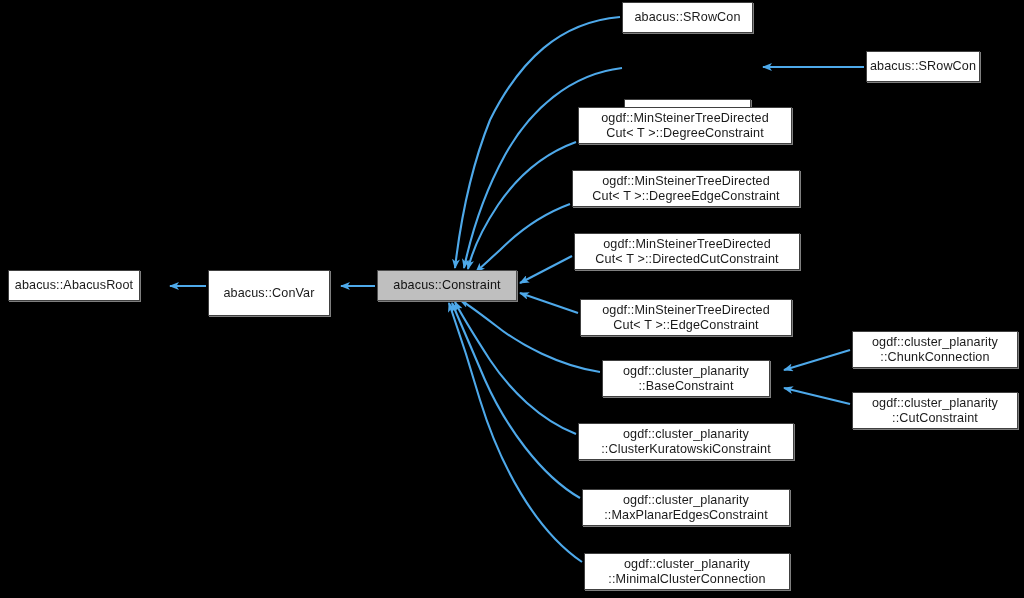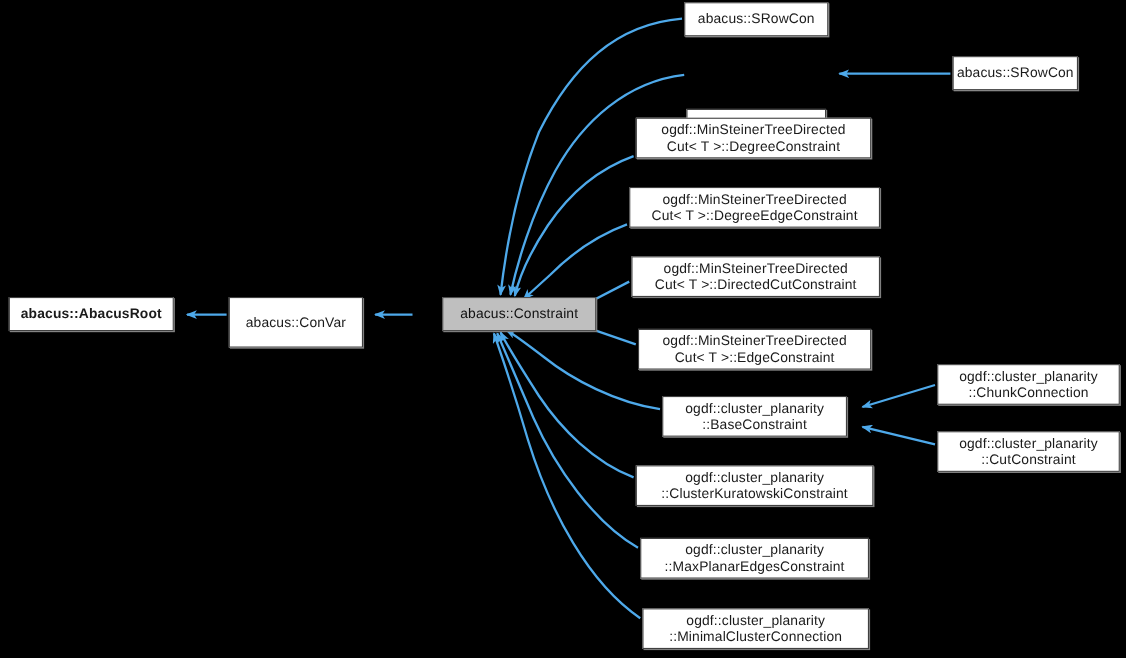--- a/index.html
+++ b/index.html
@@ -74,23 +74,23 @@
         <path d="M 572,256 L 520,283" marker-end="url(#ah)"></path>
         <path d="M 578,313 L 520,293" marker-end="url(#ah)"></path>
         <path d="M 600,372 C 560,366 520,345 495,325 C 478,312 466,303 460,300" marker-end="url(#ah)"></path>
         <path d="M 576,434 C 540,420 510,390 490,360 C 472,332 460,312 455,302" marker-end="url(#ah)"></path>
         <path d="M 580,498 C 540,475 505,425 485,380 C 468,340 456,312 452,303" marker-end="url(#ah)"></path>
         <path d="M 582,562 C 535,530 500,465 480,400 C 464,345 452,312 449,303" marker-end="url(#ah)"></path>
       </g>
   </svg>
 
   <div id="node-layer">
-      <div class="node" style="left: 8px; top: 270px; width: 150px; height: 31px; font-weight: bold;"><span class="lbl">abacus::AbacusRoot</span></div>
+      <div class="node" style="left: 8px; top: 270px; width: 132px; height: 31px;"><span class="lbl">abacus::AbacusRoot</span></div>
       <div class="node" style="left: 208px; top: 270px; width: 122px; height: 46px;"><span class="lbl">abacus::ConVar</span></div>
-      <div class="node root" style="left: 377px; top: 270px; width: 140px; height: 31px; margin-left: 25px;"><span class="lbl">abacus::Constraint</span></div>
+      <div class="node root" style="left: 377px; top: 270px; width: 140px; height: 31px;"><span class="lbl">abacus::Constraint</span></div>
       <div class="node" style="left: 622px; top: 2px; width: 131px; height: 31px;"><span class="lbl">abacus::SRowCon</span></div>
       <div class="node" style="left: 624px; top: 51px; width: 127px; height: 31px; margin-top: 48px;"><span class="lbl">abacus::RowCon</span></div>
       <div class="node" style="left: 866px; top: 51px; width: 114px; height: 31px;"><span class="lbl">abacus::SRowCon</span></div>
       <div class="node" style="left: 578px; top: 107px; width: 214px; height: 37px;"><span class="lbl">ogdf::MinSteinerTreeDirected
 Cut&lt; T &gt;::DegreeConstraint</span></div>
       <div class="node" style="left: 572px; top: 170px; width: 228px; height: 37px;"><span class="lbl">ogdf::MinSteinerTreeDirected
 Cut&lt; T &gt;::DegreeEdgeConstraint</span></div>
       <div class="node" style="left: 574px; top: 233px; width: 226px; height: 37px;"><span class="lbl">ogdf::MinSteinerTreeDirected
 Cut&lt; T &gt;::DirectedCutConstraint</span></div>
       <div class="node" style="left: 580px; top: 299px; width: 212px; height: 37px;"><span class="lbl">ogdf::MinSteinerTreeDirected

